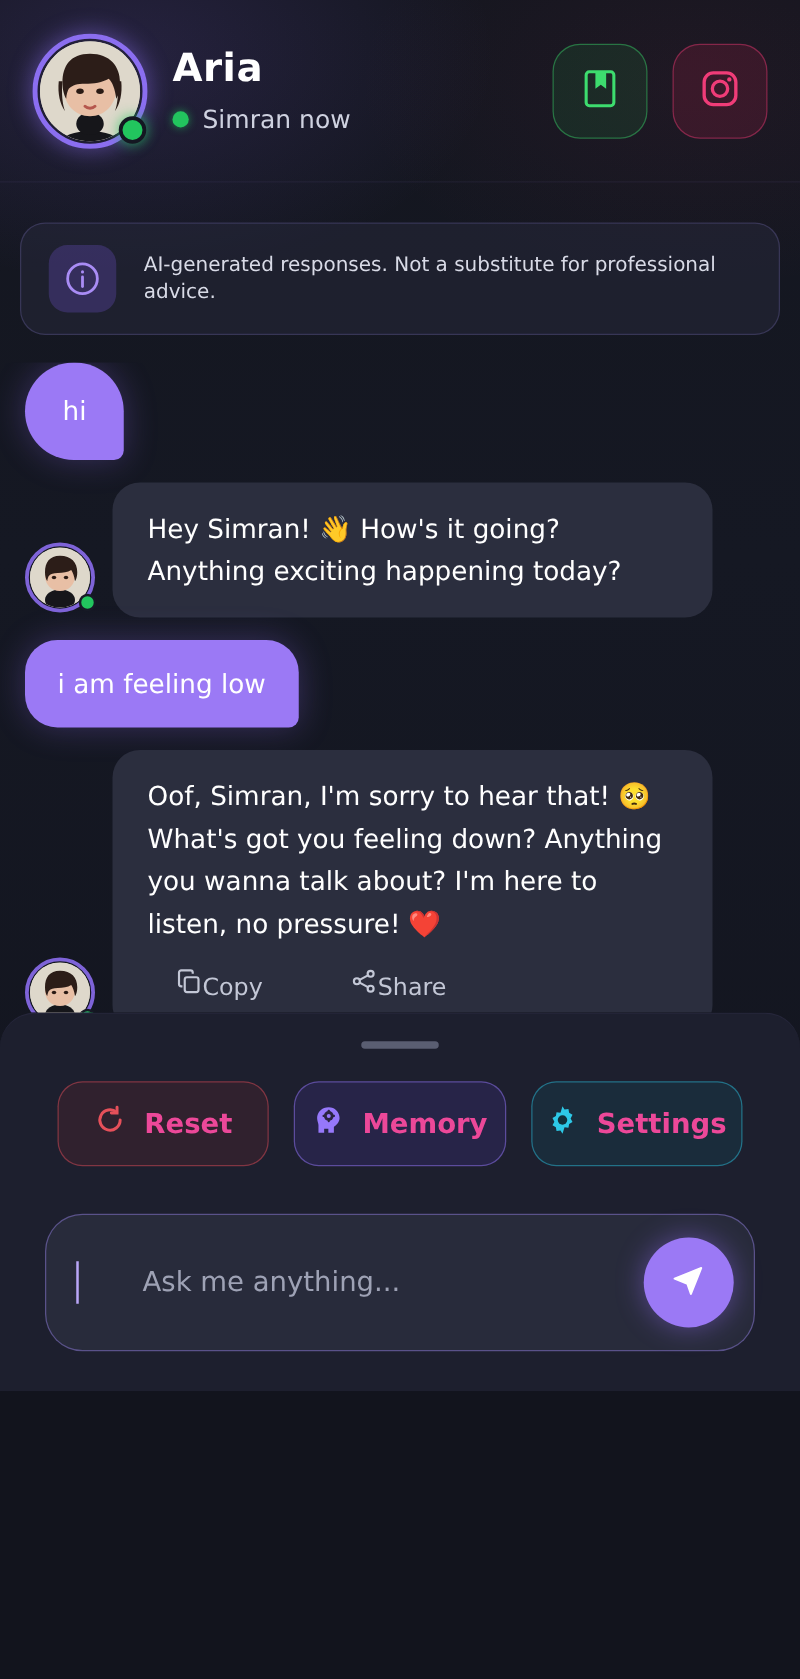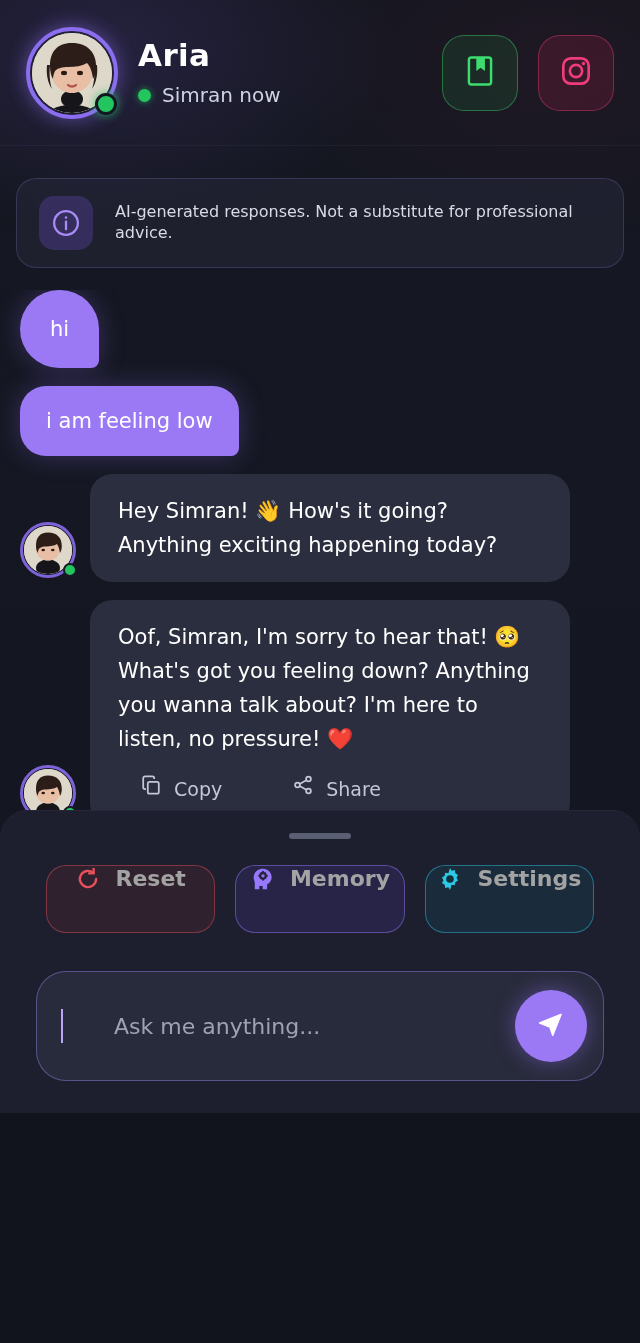--- a/index.html
+++ b/index.html
@@ -217,21 +217,20 @@
 
   .msg-actions {
     display: flex;
     gap: 70px;
     margin-top: 18px;
     padding-left: 22px;
   }
   .msg-action {
     display: flex;
     align-items: center;
-    gap: 12px;
     color: #c3c7d6;
     font-size: 19px;
     cursor: pointer;
   }
 
   
   .bottom-panel {
     position: absolute;
     left: 0; right: 0; bottom: 0;
     height: 303px;
@@ -251,26 +250,26 @@
     display: flex;
     gap: 20px;
     padding: 26px 46px 0;
     justify-content: center;
   }
   .qa-btn {
     flex: 1 1 0;
     height: 68px;
     border-radius: 20px;
     display: flex;
-    align-items: flex-start;
+    align-items: center;
     justify-content: center;
     gap: 14px;
     font-size: 22px;
     font-weight: 700;
-    color: #a3a3a3;
+    color: #ec4899;
     cursor: pointer;
   }
   .qa-btn.reset {
     background: rgba(120,40,50,0.22);
     border: 1px solid rgba(230,80,90,0.45);
   }
   .qa-btn.memory {
     background: rgba(80,60,180,0.20);
     border: 1px solid rgba(150,120,250,0.48);
   }
@@ -379,40 +378,40 @@
     </div>
     <div class="disclaimer-text">AI-generated responses. Not a substitute for professional advice.</div>
   </div>
 
   <div class="chat">
 
     <div class="row user">
       <div class="bubble user tiny">hi</div>
     </div>
 
-    <div class="row user">
-      <div class="bubble user">i am feeling low</div>
-    </div>
-
     <div class="row ai">
       <div class="mini-avatar">
         <div class="ring"></div>
         <div class="img">
           <svg viewBox="0 0 80 80">
             <rect width="80" height="80" fill="#ded8cb"></rect>
             <ellipse cx="40" cy="70" rx="20" ry="14" fill="#16161a"></ellipse>
             <path d="M40 16c13 0 20 9 20 22 0 11-8 20-20 20s-20-9-20-20c0-13 7-22 20-22z" fill="#e8bfa5"></path>
             <path d="M40 11c15 0 23 9 23 22 0 5-1 9-3 12-1-7-3-12-5-15-5 3-11 4-18 4-6 0-9 1-12 4-1 2-2 5-2 7-2-3-3-7-3-12 0-13 6-22 20-22z" fill="#2c1d18"></path>
             <ellipse cx="32" cy="40" rx="3" ry="2.2" fill="#2a1a14"></ellipse>
             <ellipse cx="48" cy="40" rx="3" ry="2.2" fill="#2a1a14"></ellipse>
           </svg>
         </div>
         <div class="dot"></div>
       </div>
       <div class="bubble ai">Hey Simran! 👋 How's it going? Anything exciting happening today?</div>
+    </div>
+
+    <div class="row user">
+      <div class="bubble user">i am feeling low</div>
     </div>
 
     <div class="row ai">
       <div class="mini-avatar">
         <div class="ring"></div>
         <div class="img">
           <svg viewBox="0 0 80 80">
             <rect width="80" height="80" fill="#ded8cb"></rect>
             <ellipse cx="40" cy="70" rx="20" ry="14" fill="#16161a"></ellipse>
             <path d="M40 16c13 0 20 9 20 22 0 11-8 20-20 20s-20-9-20-20c0-13 7-22 20-22z" fill="#e8bfa5"></path>

